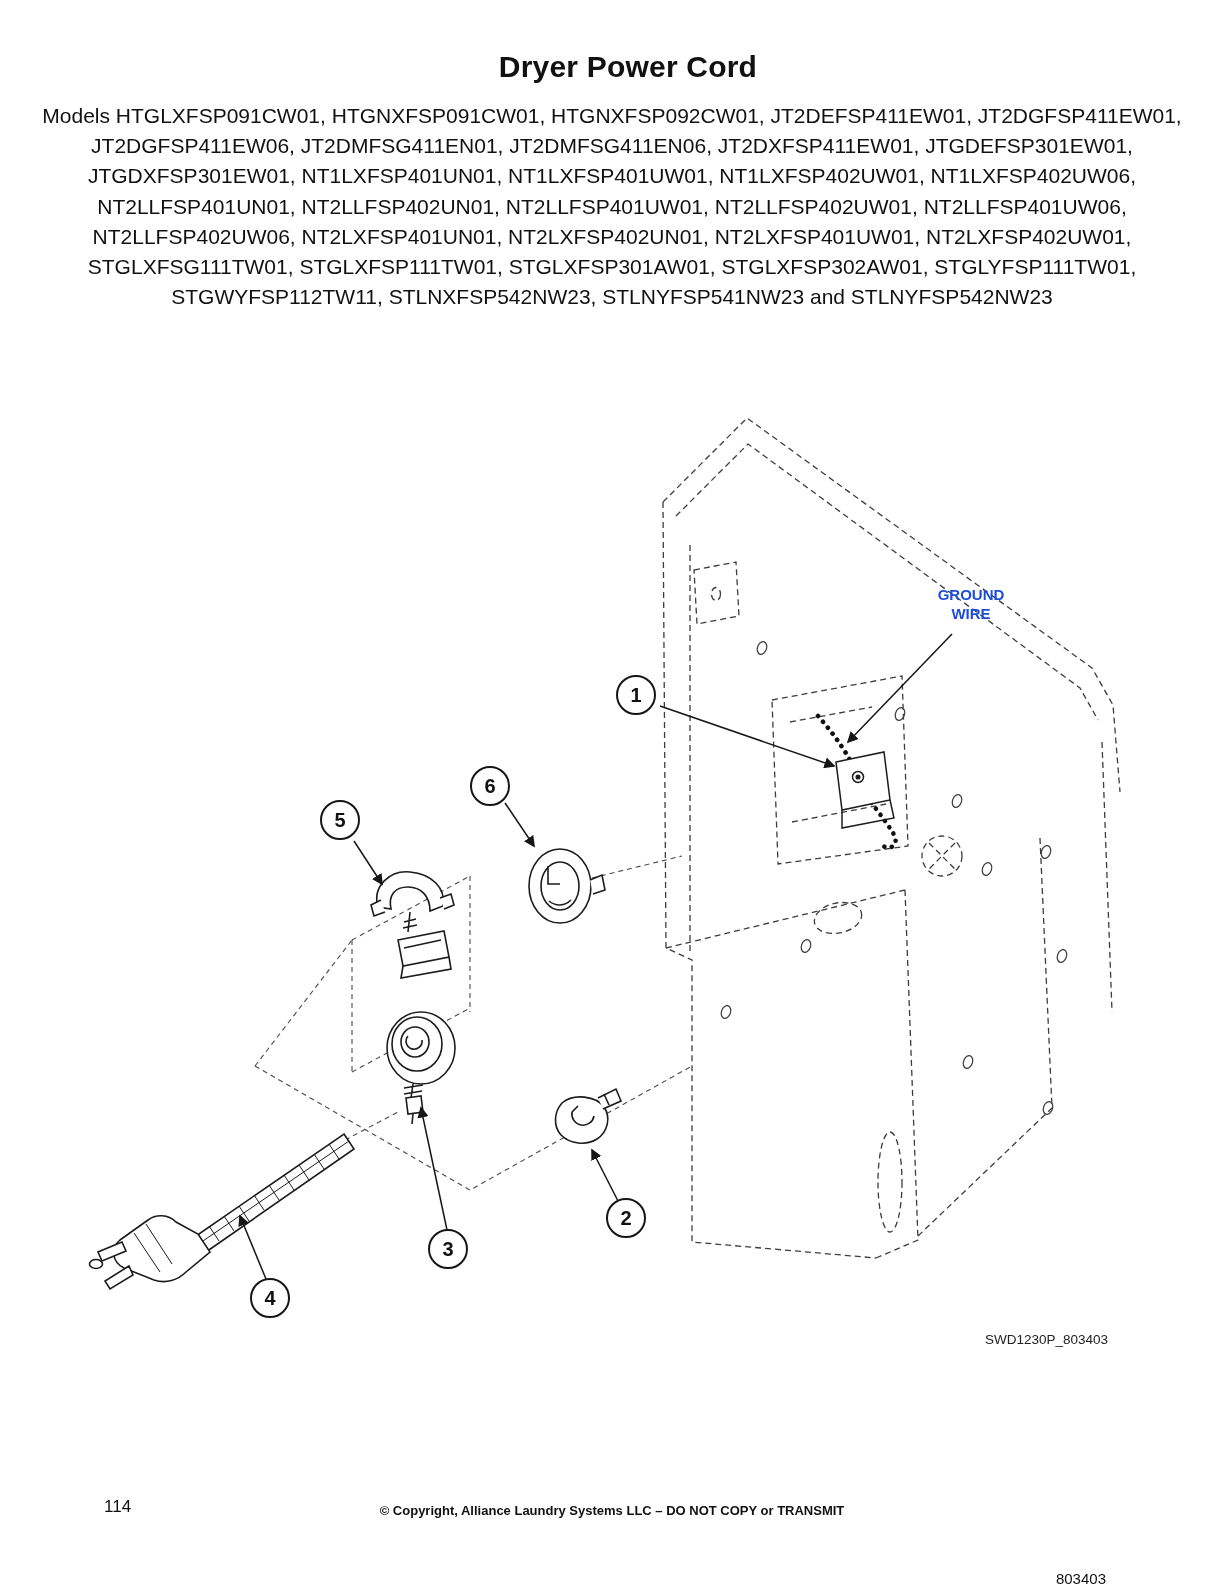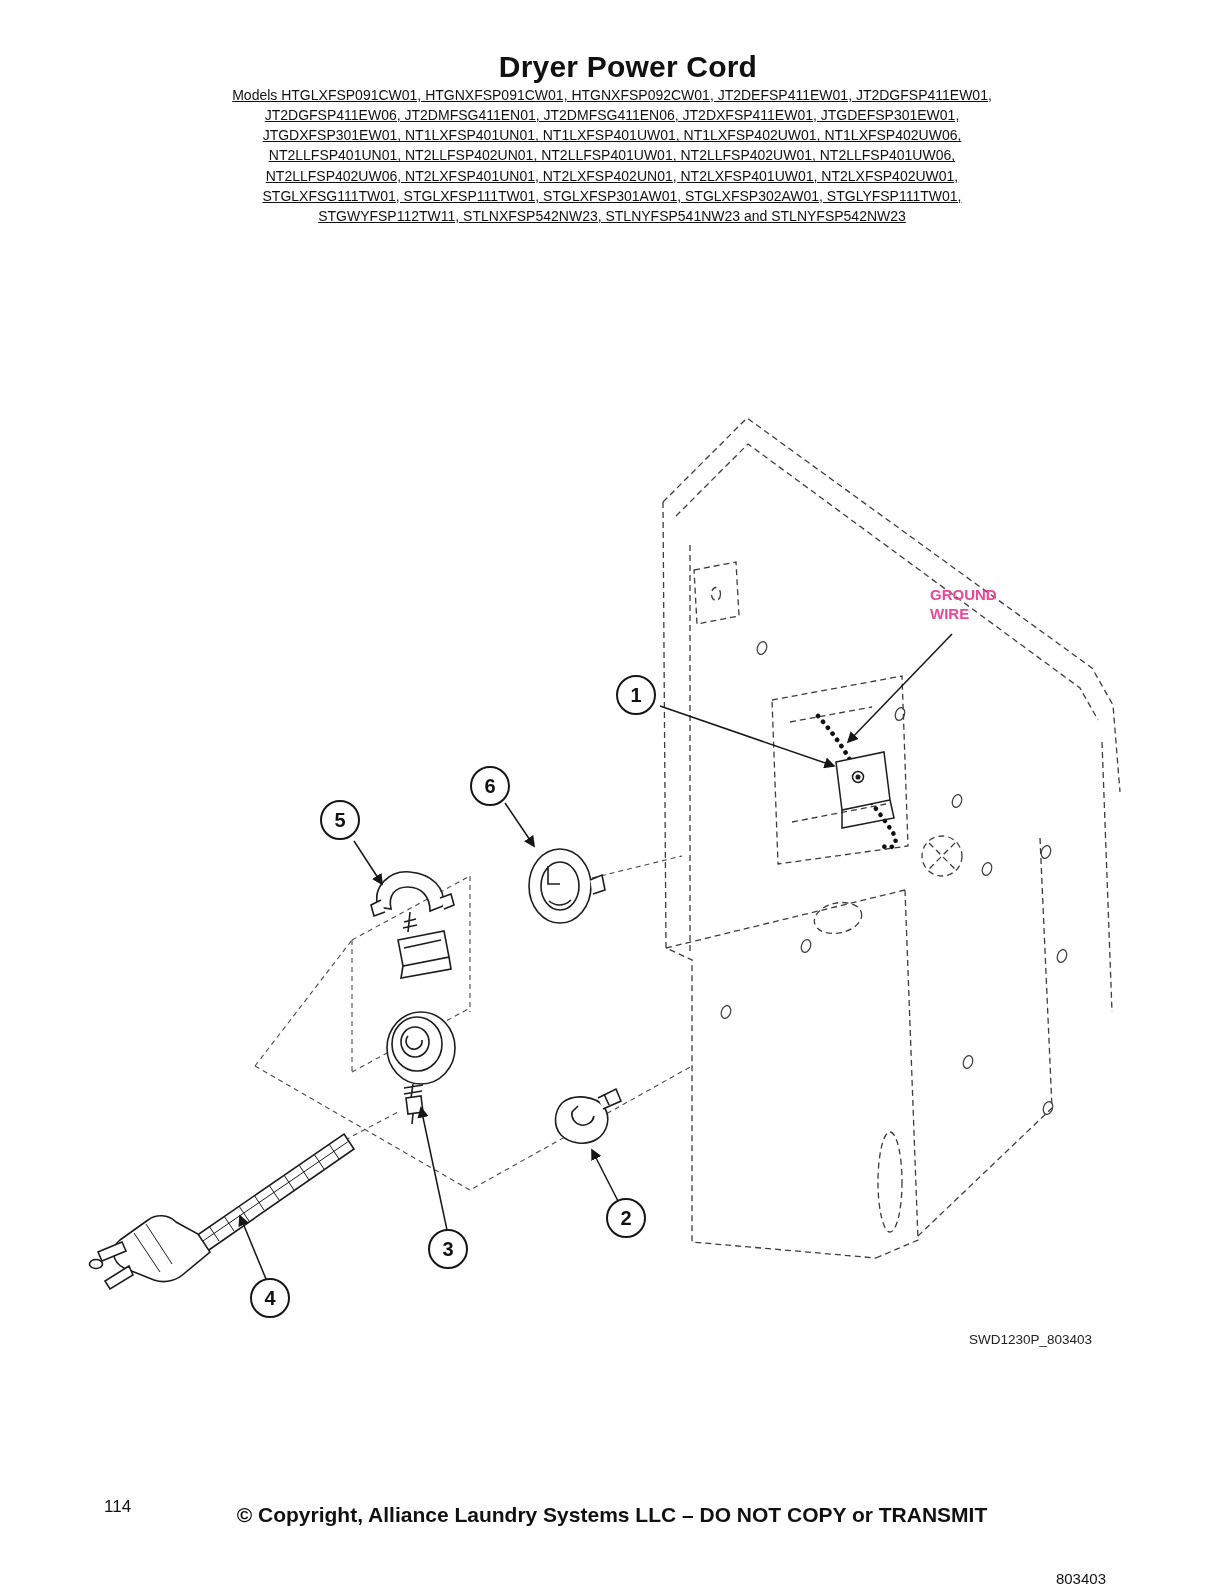--- a/index.html
+++ b/index.html
@@ -5,36 +5,36 @@
   * { margin:0; padding:0; box-sizing:border-box; }
   html,body { background:#ffffff; }
   body {
     width:1224px; height:1584px; position:relative; overflow:hidden;
     font-family:"Liberation Sans","DejaVu Sans",sans-serif; color:#111;
   }
   .title {
     text-align:center; font-size:30px; font-weight:bold; padding-top:50px; letter-spacing:.2px;padding-left:32px;
   }
   .models {
-    margin-top:1px; text-align:center; font-size:14px; line-height:1.44; color:#111;text-decoration:underline;
+    margin-top:17px; text-align:center; font-size:21px; line-height:1.44; color:#111;
   }
   .diagram { position:absolute; left:0; top:390px; width:1224px; height:980px; }
   .diagram svg { position:absolute; left:0; top:0; }
   .callout {
     position:absolute; width:40px; height:40px; border:2.2px solid #161616; border-radius:50%;
     background:#fff; display:flex; align-items:center; justify-content:center;
     font-size:20px; font-weight:bold; color:#111;
   }
   .ground-label {
-    position:absolute; left:930px; top:196px; width:82px; 
-    font-weight:bold; font-size:15px; line-height:1.25; color:#ec4899;
-  }
-  .figcode { position:absolute; right:132px; top:942px; font-size:13.5px; color:#222; }
+    position:absolute; left:930px; top:196px; width:82px; text-align:center;
+    font-weight:bold; font-size:15px; line-height:1.25; color:#1d4ed8;
+  }
+  .figcode { position:absolute; right:116px; top:942px; font-size:13.5px; color:#222; }
   .footer-num  { position:absolute; left:104px; top:1497px; font-size:17px; }
-  .footer-copy { position:absolute; left:0; top:1503px; width:100%; text-align:center; font-weight:bold; font-size:21px; }
+  .footer-copy { position:absolute; left:0; top:1503px; width:100%; text-align:center; font-weight:bold; font-size:13px; }
   .footer-doc  { position:absolute; right:118px; top:1570px; font-size:15px; }
 </style>
 </head>
 <body>
 
 <div>
 
   <h1 class="title">Dryer Power Cord</h1>
 
   <div class="models">

